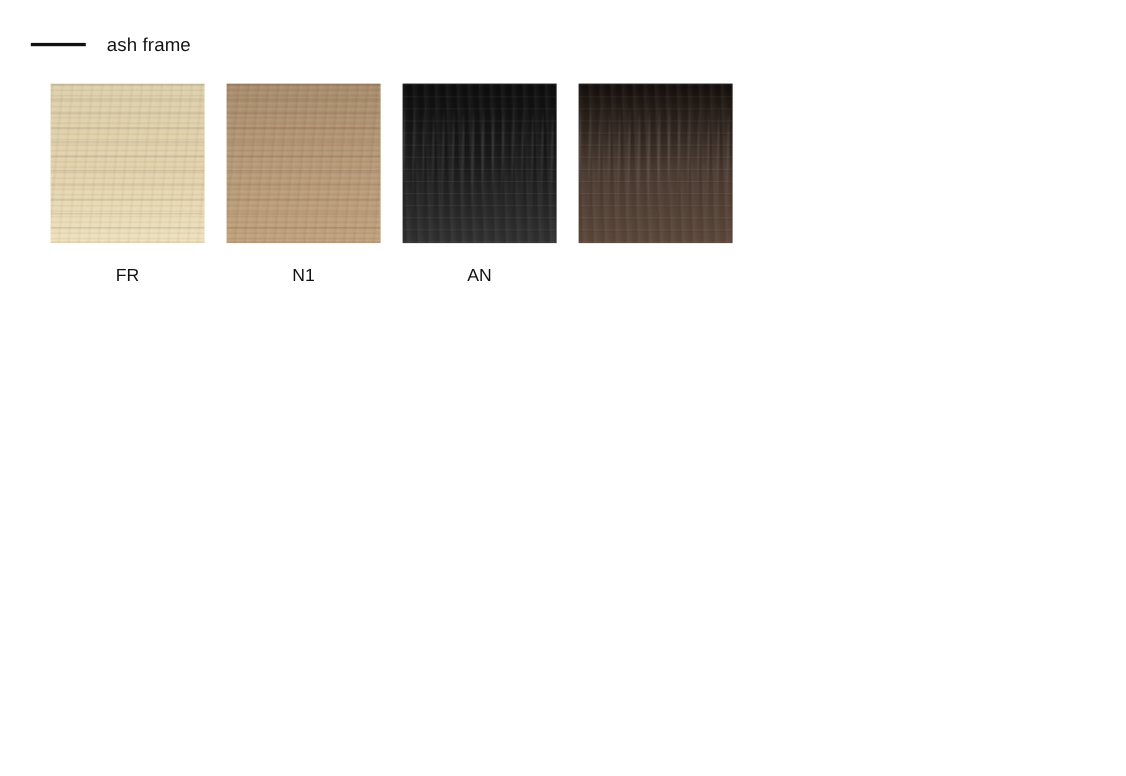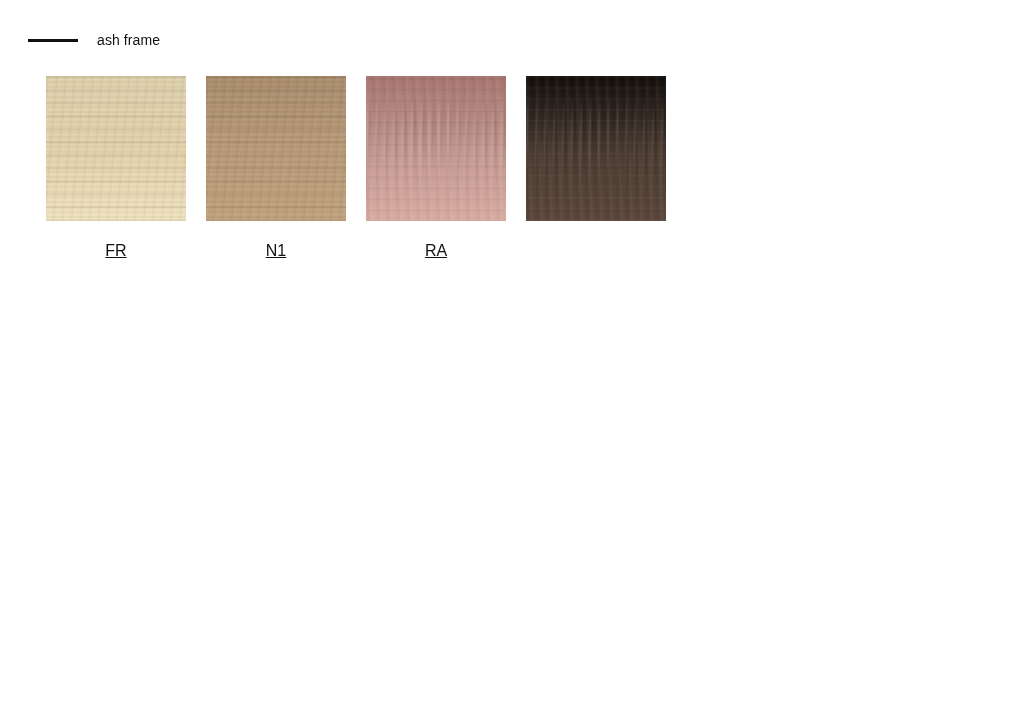--- a/index.html
+++ b/index.html
@@ -27,41 +27,40 @@
     height: 28px;
   }
   .legend-rule {
     width: 50px;
     height: 3px;
     background: #111111;
     display: block;
   }
   .legend-label {
     margin-left: 19px;
-    font-size: 14px;
+    font-size: 17px;
     line-height: 19px;
     letter-spacing: .1px;
     color: #111111;
     white-space: nowrap;
   }
 
   
   .grid {
     position: absolute;
     left: 46px;
     top: 76px;
     width: 960px;
     display: grid;
     grid-template-columns: repeat(6, 140px);
     column-gap: 20px;
     row-gap: 63px;
   }
   .cell {
     width: 140px;
-    text-decoration: underline;
   }
   .swatch {
     width: 140px;
     height: 145px;
     position: relative;
     overflow: hidden;
     background-color: #cccccc;
   }
   .swatch .tex {
     position: absolute;
@@ -157,25 +156,25 @@
       </div>
       <span class="cell-label">FR</span>
     </div>
     <div class="cell">
       <div class="swatch" style="background: linear-gradient(rgb(169, 140, 108) 0%, rgb(184, 154, 119) 52%, rgb(192, 161, 124) 100%);">
         <div class="tex wood"></div>
       </div>
       <span class="cell-label">N1</span>
     </div>
     <div class="cell">
-      <div class="swatch" style="background: linear-gradient(rgb(165, 116, 110) 0%, rgb(199, 155, 147) 52%, rgb(215, 170, 161) 100%);">
+      <div class="swatch" style="background: linear-gradient(rgb(12, 12, 12) 0%, rgb(29, 29, 29) 52%, rgb(48, 48, 48) 100%);">
         <div class="tex lacquer"></div>
         <div class="tex ridge"></div>
       </div>
-      <span class="cell-label">RA</span>
+      <span class="cell-label">AN</span>
     </div>
     <div class="cell">
       <div class="swatch" style="background: linear-gradient(rgb(19, 14, 11) 0%, rgb(74, 58, 48) 52%, rgb(90, 70, 57) 100%);">
         <div class="tex lacquer"></div>
         <div class="tex ridge"></div>
       </div>
     </div>
   </div>
 
 </body></html>

